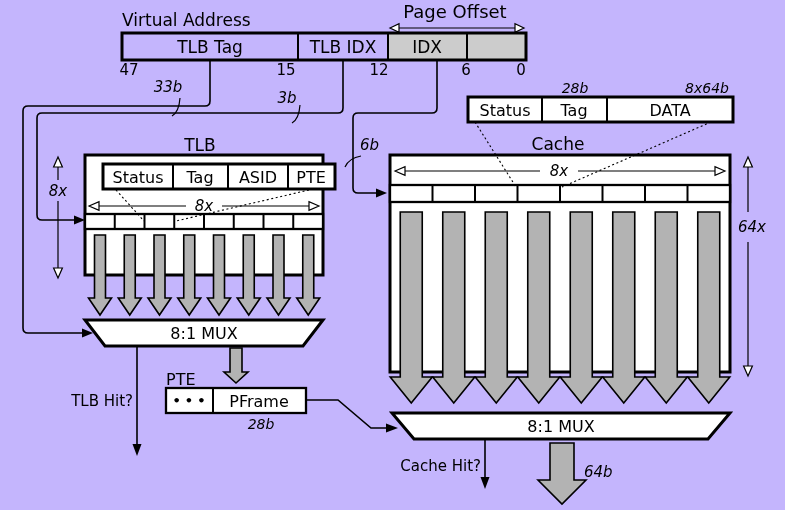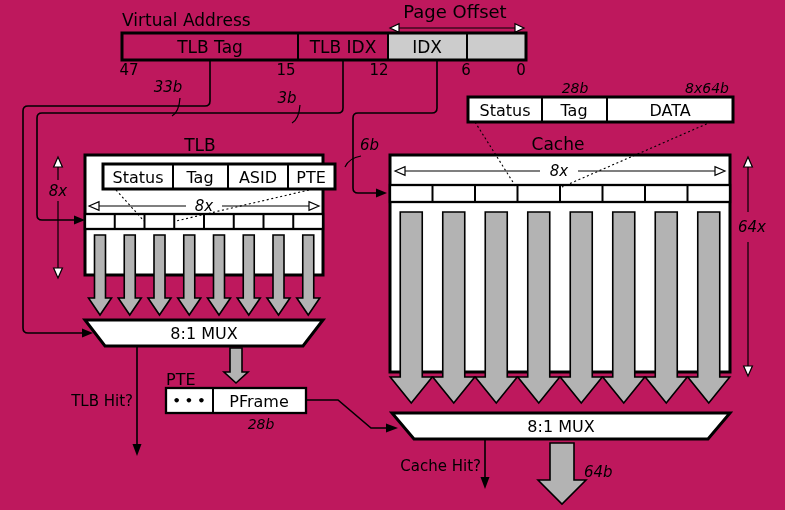--- a/index.html
+++ b/index.html
@@ -1,16 +1,16 @@
 <!DOCTYPE html>
 <html><head>
 <meta charset="utf-8">
 <style>
   html,body{margin:0;padding:0;background:#ffffff;}
-  .stage{width:785px;height:510px;position:relative;background:#be185d;}
+  .stage{width:785px;height:510px;position:relative;background:#c4b5fd;}
   svg{display:block;}
   text{font-family:"DejaVu Sans","Liberation Sans",sans-serif;fill:#000;}
   .t17{font-size:17px;}
   .t18{font-size:18px;}
   .t16{font-size:16px;}
   .t15{font-size:15px;}
   .t14{font-size:14px;}
   .it{font-style:italic;}
   .mid{text-anchor:middle;}
   .end{text-anchor:end;}

